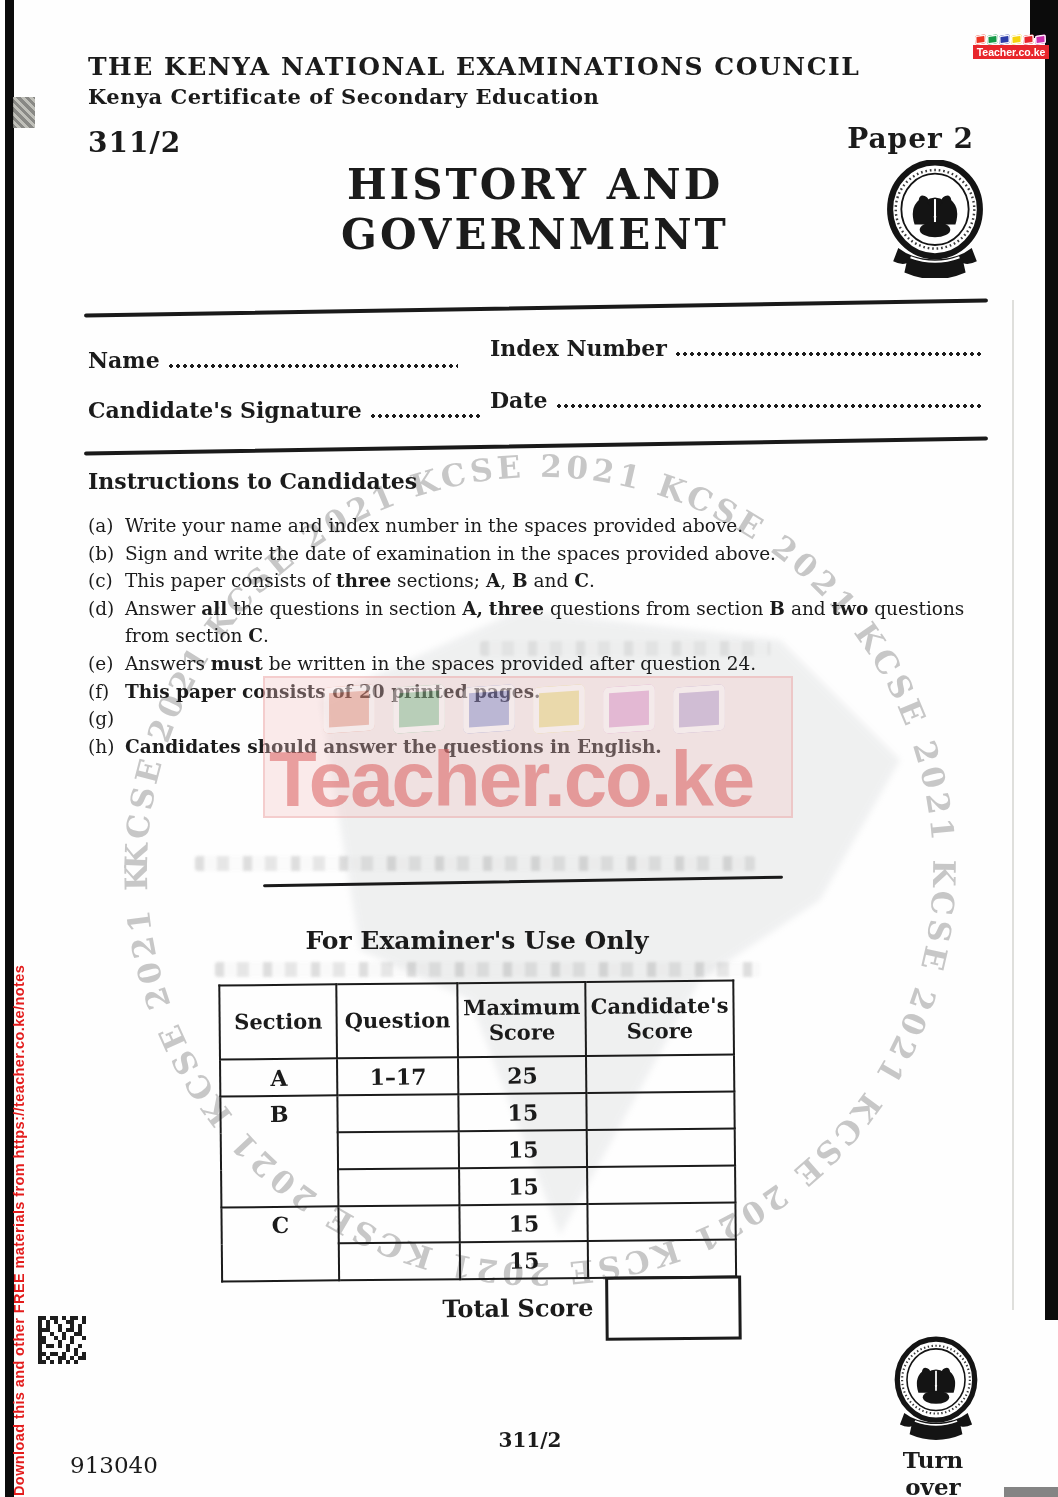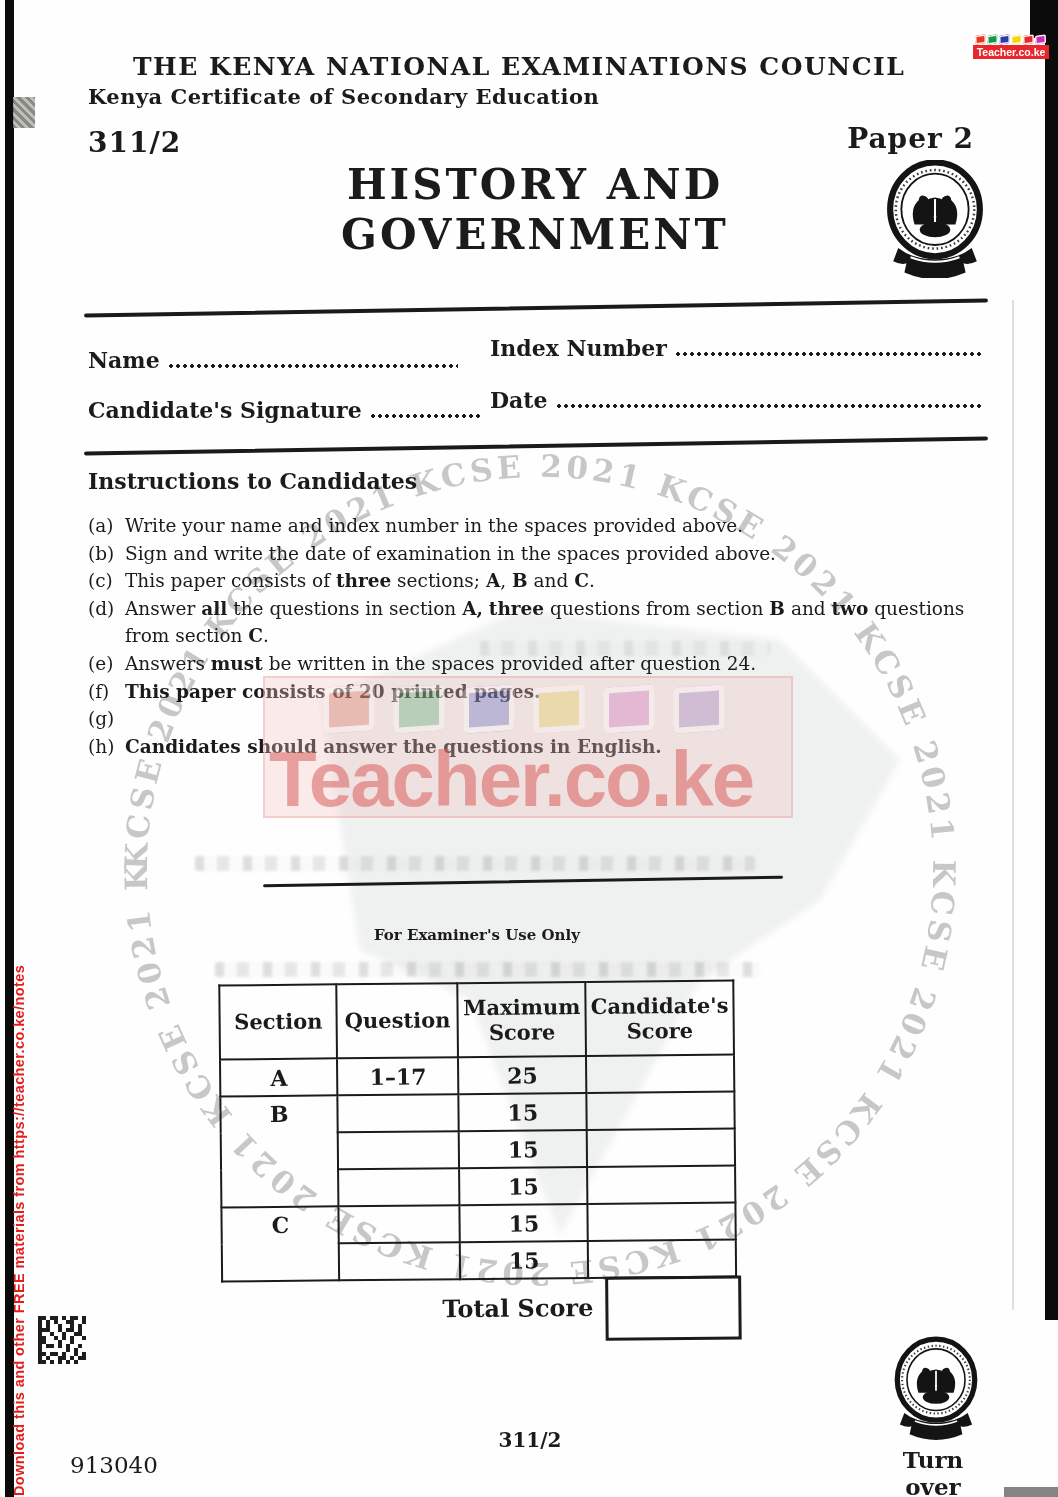--- a/index.html
+++ b/index.html
@@ -36,21 +36,21 @@
   .wm-books { position:absolute; left:58px; top:8px; display:flex; gap:18px; opacity:.30; }
   .wm-book { width:52px; height:46px; border-radius:6px; box-shadow:inset 0 0 0 6px #fff; transform:rotate(-4deg) skewX(-4deg); }
   .wm-text { position:absolute; left:4px; top:56px; font-weight:bold; font-size:78px; letter-spacing:-2px;
              color:rgba(219,95,95,.55); white-space:nowrap; font-family:"Liberation Sans",sans-serif; }
   .ghost { position:absolute; height:15px; filter:blur(1.6px); border-radius:3px; opacity:.8; z-index:1;
            background:repeating-linear-gradient(90deg, rgba(110,110,110,.28) 0 9px, rgba(150,150,150,.06) 9px 22px,
                       rgba(120,120,120,.22) 22px 34px, rgba(160,160,160,.04) 34px 48px); }
 
   
   .content { position:absolute; left:0; top:0; width:1058px; height:1497px; z-index:2; }
-  .council { position:absolute; left:88px; top:52px; font-weight:bold; font-size:25px; letter-spacing:1.5px;margin-left:45px; }
+  .council { position:absolute; left:88px; top:52px; font-weight:bold; font-size:25px; letter-spacing:1.5px; }
   .cert    { position:absolute; left:88px; top:84px; font-weight:bold; font-size:21px; letter-spacing:.5px; }
   .paper-code { position:absolute; left:88px; top:126px; font-weight:bold; font-size:28px; letter-spacing:1px; }
   .paper-label{ position:absolute; right:84px; top:122px; font-weight:bold; font-size:28px; letter-spacing:1px; }
   .subject { position:absolute; left:230px; top:160px; width:610px; text-align:center;
              font-weight:bold; font-size:42px; letter-spacing:3px; line-height:1.18; }
   .session { position:absolute; left:230px; top:262px; width:610px; text-align:center;
              font-weight:bold; font-size:27px; }
   .rule { position:absolute; height:4px; background:#1a1a1a; border-radius:2px; transform:rotate(-0.95deg); }
   .crest-big   { position:absolute; left:884px; top:160px; width:102px; height:118px; }
   .crest-small { position:absolute; left:892px; top:1336px; width:88px; height:104px; }
@@ -66,21 +66,21 @@
 
   
   .instr-title { position:absolute; left:88px; top:468px; font-weight:bold; font-size:22px; }
   .instr-list { position:absolute; left:88px; top:512px; width:880px; font-size:18.5px; line-height:27.6px; }
   .instr-item { display:flex; }
   .instr-label { flex:0 0 37px; }
   .instr-text { flex:1; }
 
   
   .examiner-title { position:absolute; left:222px; top:926px; width:510px; text-align:center;
-                    font-weight:bold; font-size:15px; }
+                    font-weight:bold; font-size:25px; }
   .examiner-wrap { position:absolute; left:220px; top:982px; width:520px; transform:rotate(-0.55deg); }
   table.exam { border-collapse:collapse; width:516px; }
   table.exam th, table.exam td { border:2.5px solid #1b1b1b; text-align:center; }
   table.exam th { font-size:21px; font-weight:bold; line-height:1.2; height:74px; padding:2px 4px; }
   table.exam td { font-size:22px; font-weight:bold; height:37px; }
   .total-row { display:flex; justify-content:flex-end; margin-top:-2px; }
   .total-label { font-weight:bold; font-size:24px; padding:16px 12px 0 0; }
   .total-box { width:136px; height:64px; border:3px solid #1b1b1b; }
 
   

